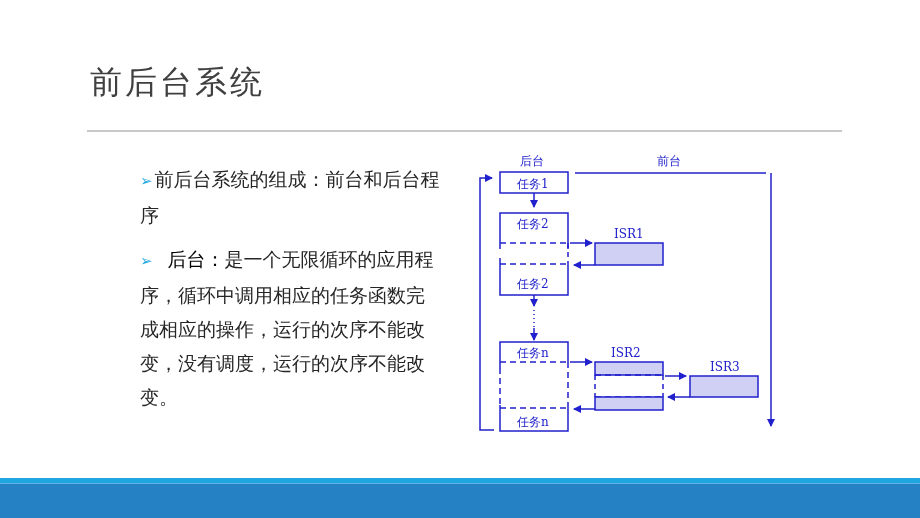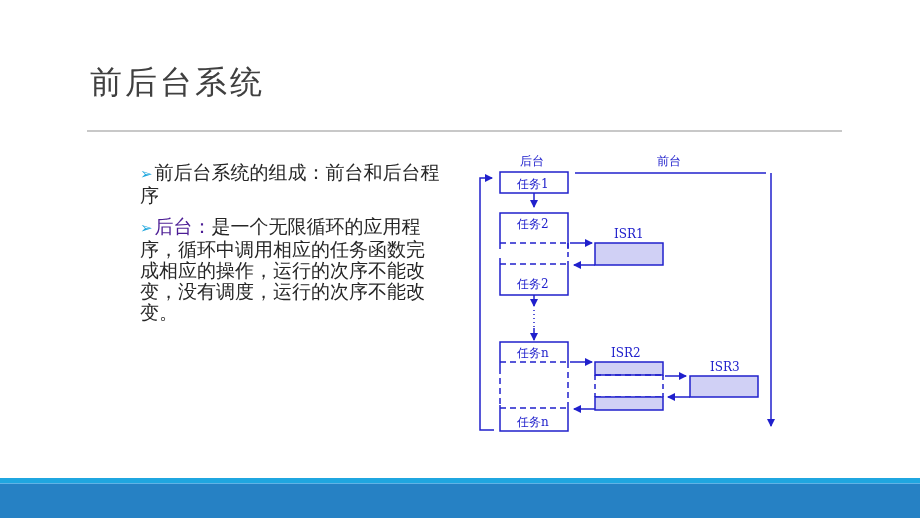--- a/index.html
+++ b/index.html
@@ -13,25 +13,25 @@
       font-size: 32px; color: #404040; letter-spacing: 3px;
       font-family: "DejaVu Serif", "Liberation Serif", serif;
       font-weight: normal; line-height: 1;
     }
     .divider {
       position: absolute; left: 87px; top: 130px; width: 755px; height: 2px;
       background: #c8c8c8;
     }
     .content {
       position: absolute; left: 140px; top: 162px; width: 300px;
-      color: #262626; font-size: 19px; line-height: 21px;
+      color: #262626; font-size: 19px; line-height: 34px;
     }
     .bullet { margin: 0 0 10px 0; }
     .bullet .arrow { color: #1fa7de; font-size: 15px; margin-right: 2px; }
-    .bullet .hl { color: #4c1d95; }
+    .bullet .hl { color: #000000; margin-left: 13px; }
     .diagram { position: absolute; left: 470px; top: 145px; width: 320px; height: 300px; }
     .diagram svg text { font-family: "DejaVu Serif", "Liberation Serif", serif; }
     .footer-strip {
       position: absolute; left: 0; top: 478px; width: 920px; height: 5px;
       background: #1fa6e0;
     }
     .footer-bar {
       position: absolute; left: 0; top: 483px; width: 920px; height: 35px;
       background: #2681c4;
       border-top: 1px solid #5fb3e6;

